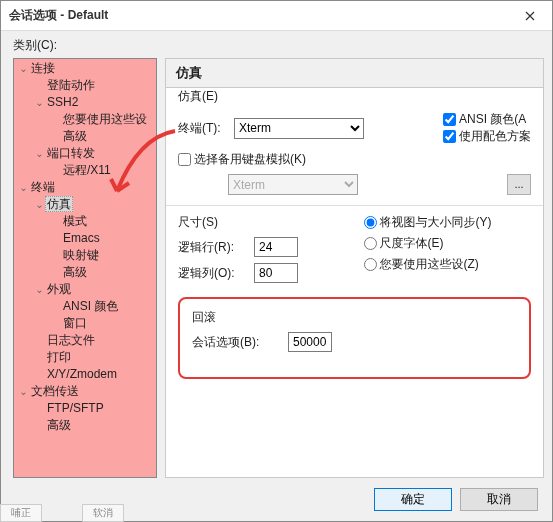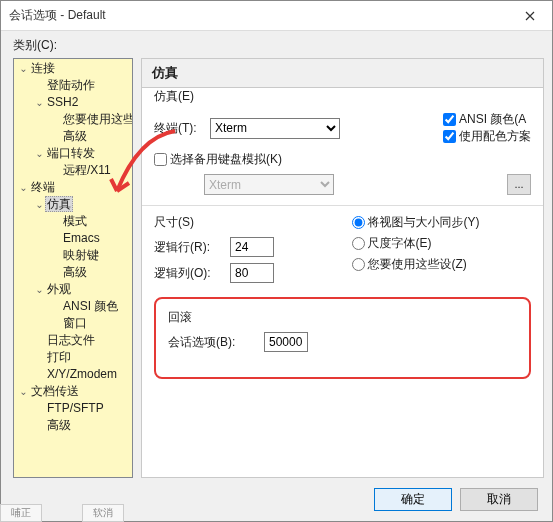--- a/index.html
+++ b/index.html
@@ -1,24 +1,24 @@
 <!DOCTYPE html>
 <html><head>
 <meta charset="utf-8">
 <style>
   * { box-sizing: border-box; font-family: "Microsoft YaHei", "Segoe UI", Tahoma, sans-serif; }
   body { margin: 0; background: #fff; }
   .window { width: 553px; height: 522px; border: 1px solid #888; background: #fff; position: relative; }
   .titlebar { height: 30px; display: flex; align-items: center; padding: 0 0 0 8px; font-size: 12px; color: #333; border-bottom: 1px solid #ddd; }
-  .titlebar .title { flex: 1; }
+  .titlebar .title { flex: 1; font-weight: bold; }
   .titlebar .close { width: 44px; height: 30px; display: flex; align-items: center; justify-content: center; font-size: 14px; color: #333; }
   .body { display: flex; flex-direction: column; height: calc(100% - 30px); background: #f0f0f0; }
   .cat-label { font-size: 12px; padding: 6px 12px 4px; color: #222; }
   .content { flex: 1; display: flex; padding: 0 8px 0 12px; gap: 8px; min-height: 0; }
-  .tree-wrap { width: 120px; background: #fef9c3; border: 1px solid #828790; overflow: hidden; font-size: 12px; color: #222; position: relative; }
+  .tree-wrap { width: 144px; background: #fca5a5; border: 1px solid #828790; overflow: hidden; font-size: 12px; color: #222; position: relative; }
   .tree { padding: 1px 0; }
   .node { white-space: nowrap; line-height: 17px; height: 17px; }
   .node .tw { display: inline-block; width: 11px; text-align: center; color: #666; font-size: 10px; vertical-align: middle; }
   .node .lbl { vertical-align: middle; padding: 0 2px; }
   .node.selected .lbl { background: #d9d9d9; border: 1px dotted #999; padding: 0 1px; }
   .d0 { padding-left: 4px; }
   .d1 { padding-left: 20px; }
   .d2 { padding-left: 36px; }
   .right { flex: 1; display: flex; flex-direction: column; }
   .panel-title { background: #f0f0f0; border: 1px solid #c9c9c9; padding: 5px 10px; font-size: 13px; font-weight: bold; color: #222; }

